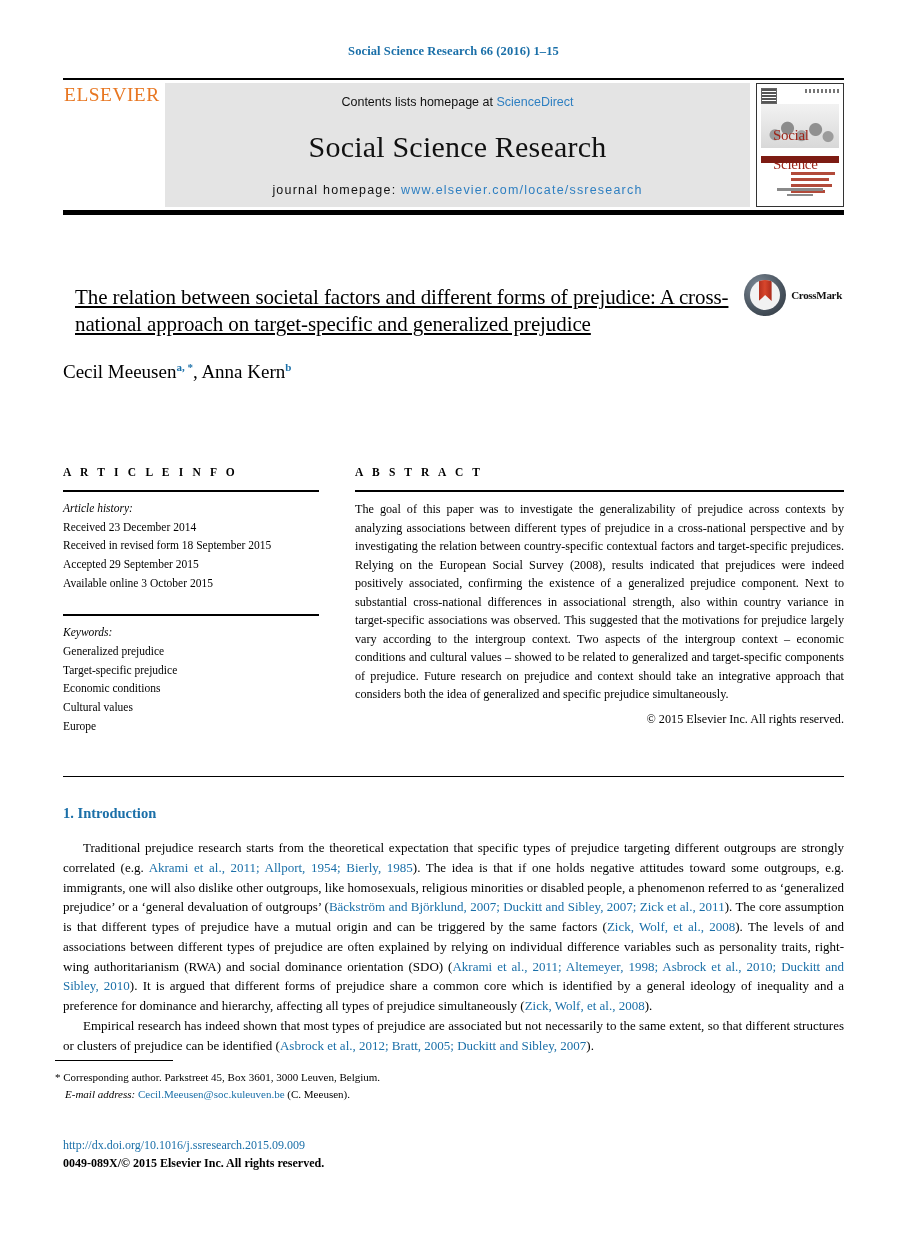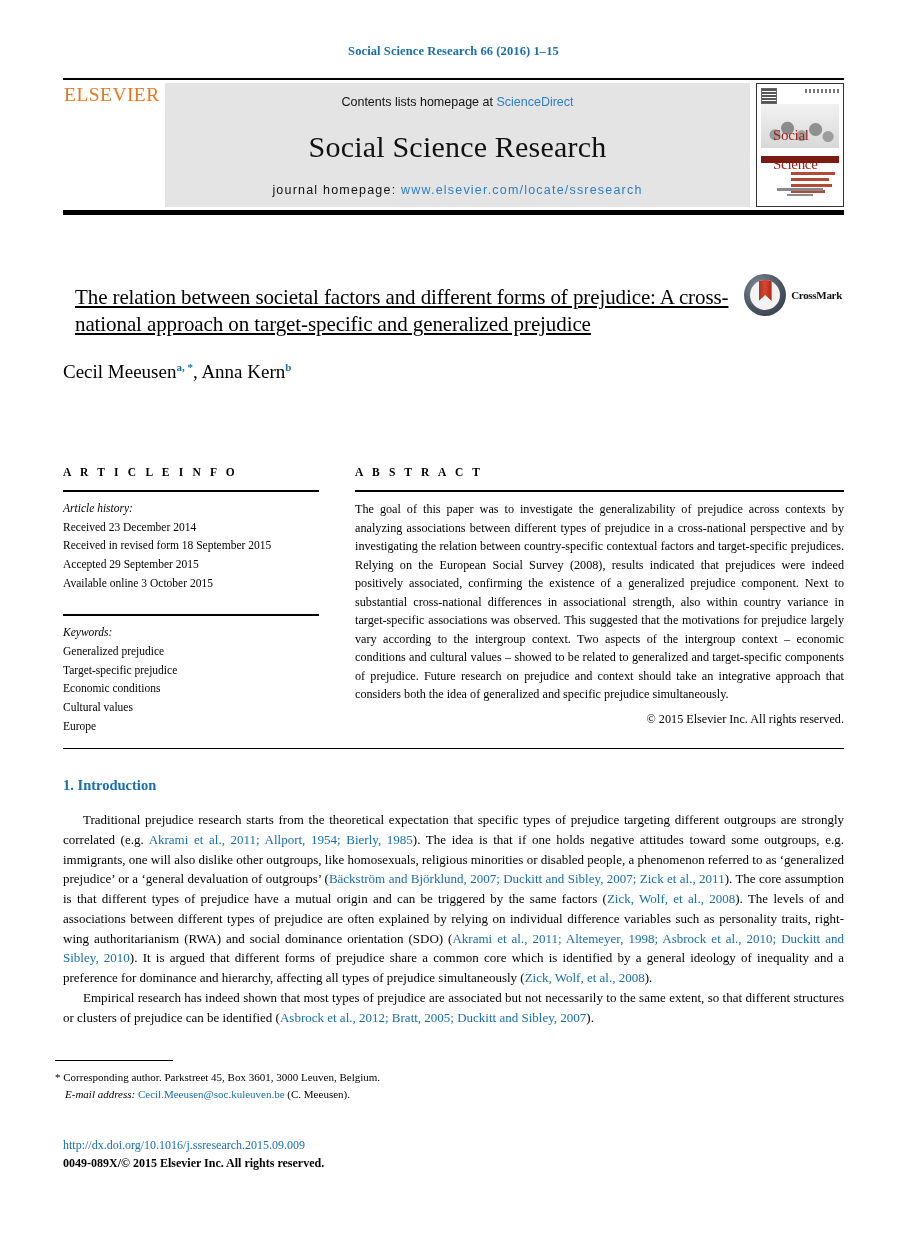--- a/index.html
+++ b/index.html
@@ -351,21 +351,21 @@
     font-family: "Liberation Serif", serif;
     font-size: 12.2px;
     text-align: right;
     margin-top: 8px;
     color: #000;
   }
 
   
   .body-area {
     position: absolute;
-    top: 748px;
+    top: 776px;
     left: 63px;
     width: 781px;
   }
   .body-rule {
     border-top: 1px solid #000;
     margin-bottom: 28px;
   }
   .sec-title {
     font-family: "Liberation Serif", serif;
     font-size: 14.5px;

